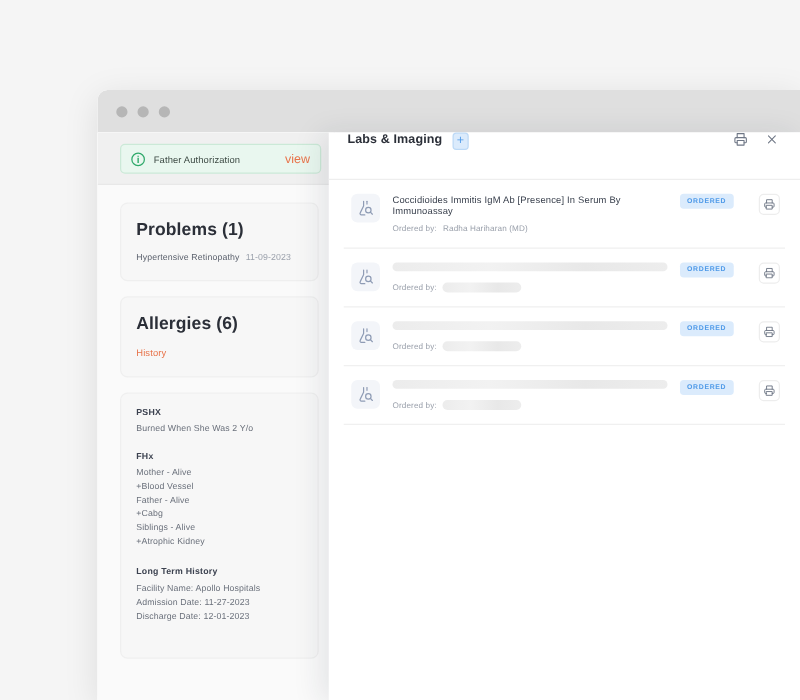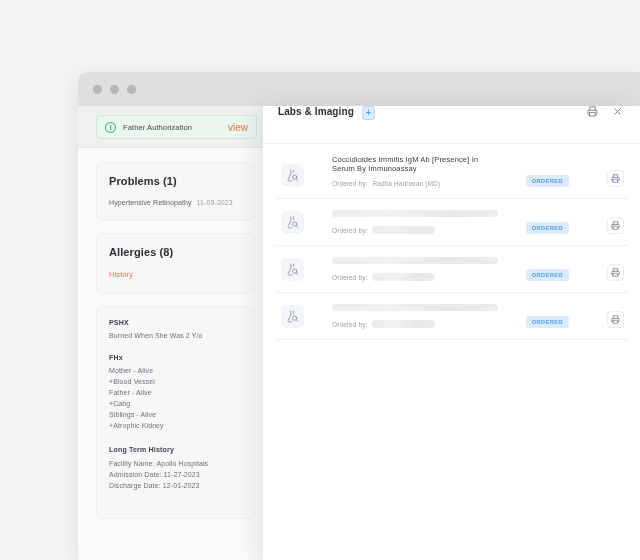--- a/index.html
+++ b/index.html
@@ -57,21 +57,21 @@
   }
   .pa-label { font-size: 7.5px; color: #3d4a44; letter-spacing: .1px; white-space: nowrap; }
   .pa-view  { margin-left: auto; font-size: 10px; color: #e8734a; }
 
   .sb-scroll { padding: 14px 12px 0 18px; }
 
   .card {
     background: #f7f7f7; border: 1px solid #efefef; border-radius: 6px;
     padding: 12px 12px 14px 12px; margin-bottom: 12px;
   }
-  .card-title { font-size: 11px; font-weight: bold; color: #2b2f38; margin-bottom: 12px; letter-spacing: .1px; }
+  .card-title { font-size: 14px; font-weight: bold; color: #2b2f38; margin-bottom: 12px; letter-spacing: .1px; }
   .row-line { font-size: 7px; color: #5b616d; letter-spacing: .1px; }
   .row-line .date { color: #9aa0ab; margin-left: 5px; }
   .allergy-item { font-size: 7.5px; color: #e8734a; letter-spacing: .1px; }
 
   .hist-section { margin-bottom: 13px; }
   .hist-head { font-size: 7px; font-weight: bold; color: #3c4250; margin-bottom: 4px; letter-spacing: .2px; }
   .hist-line { font-size: 7px; color: #6a707b; line-height: 11px; letter-spacing: .1px; }
   .ltc { padding-top: 2px; }
   .ltc .hist-head { margin-bottom: 5px; }
 
@@ -95,21 +95,21 @@
     background: #dbebfc; border: 1px solid #bcd9f6; border-radius: 3px;
     color: #4f9ae8; font-size: 10px; line-height: 11px; text-align: center;
     font-family: "Liberation Sans", sans-serif;
   }
   .hdr-actions { margin-left: auto; display: flex; align-items: center; gap: 14px; }
   .ico { color: #6e7685; display: flex; align-items: center; }
 
   .drawer-list { flex: 1; overflow: hidden; padding: 0 12px; }
 
   .lab-row {
-    display: flex; align-items: flex-end; gap: 28px;
+    display: flex; align-items: flex-start; gap: 10px;
     padding: 11px 4px 11px 6px;
     border-bottom: 1px solid #f0f0f0;
     min-height: 46px;
   }
   .lab-icon {
     width: 23px; height: 23px; flex: none;
     background: #f3f5f9; border-radius: 5px;
     display: flex; align-items: center; justify-content: center;
   }
   .lab-mid { flex: 1; min-width: 0; }
@@ -160,21 +160,21 @@
         <div class="sb-scroll">
 
           <div class="card">
             <div class="card-title">Problems (1)</div>
             <div class="row-line">
               <span>Hypertensive Retinopathy</span><span class="date">11-09-2023</span>
             </div>
           </div>
 
           <div class="card">
-            <div class="card-title">Allergies (8)</div>
+            <div class="card-title">Allergies (6)</div>
             <div class="allergy-item">History</div>
           </div>
 
           <div class="card">
 
             <div class="hist-section">
               <div class="hist-head">PSHX</div>
               <div class="hist-line">Burned When She Was 2 Y/o</div>
             </div>
 

